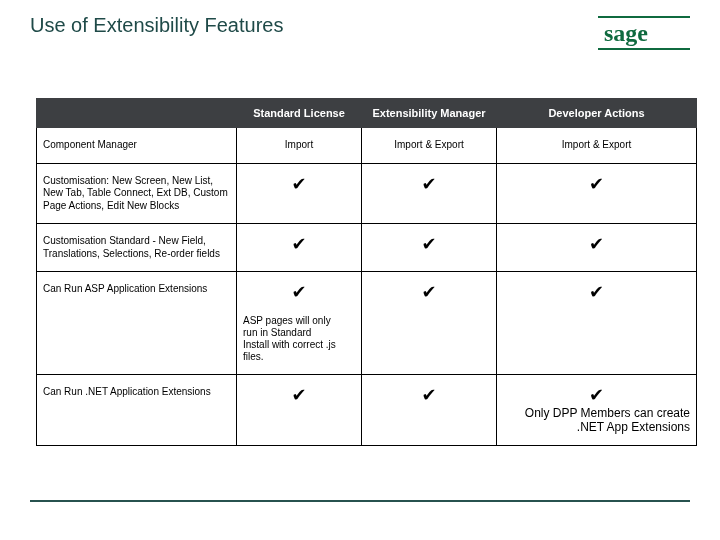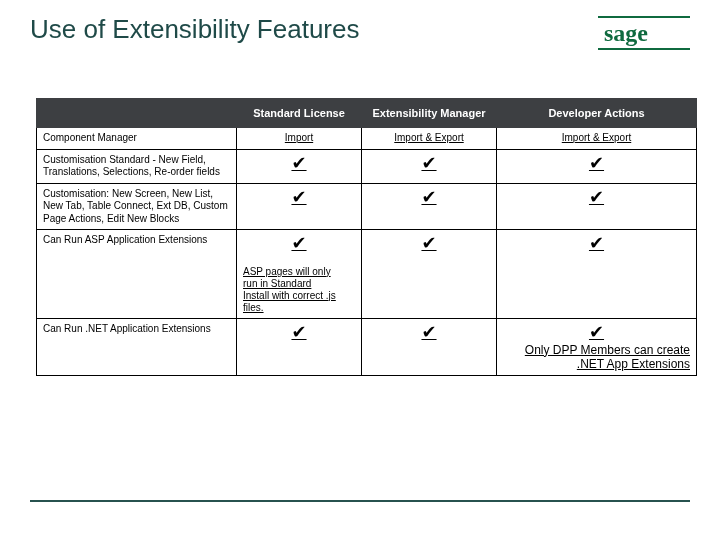--- a/index.html
+++ b/index.html
@@ -14,21 +14,21 @@
   .slide {
     position: relative;
     width: 720px;
     height: 540px;
     box-sizing: border-box;
   }
   .title {
     position: absolute;
     top: 14px;
     left: 30px;
-    font-size: 26px;
+    font-size: 20px;
     font-weight: 400;
     color: #1f4a48;
   }
   .logo {
     position: absolute;
     top: 16px;
     right: 30px;
     text-align: center;
   }
   .logo svg { display: block; }
@@ -39,21 +39,21 @@
     width: 660px;
   }
   table {
     border-collapse: collapse;
     width: 100%;
     table-layout: fixed;
   }
   th, td {
     border: 1px solid #000;
     vertical-align: top;
-    padding: 4px 6px;
+    padding: 11px 6px;
   }
   thead th {
     background: #3d3f42;
     color: #ffffff;
     font-weight: 700;
     font-size: 11px;
     text-align: center;
     padding: 8px 4px;
     border-color: #3d3f42;
   }
@@ -65,21 +65,20 @@
   col.c1 { width: 125px; }
   col.c2 { width: 135px; }
   col.c3 { width: 200px; }
   td.feat {
     font-size: 10px;
     line-height: 1.25;
   }
   td.val {
     font-size: 10px;
     text-align: center;
-    text-decoration: underline;
   }
   .check {
     font-family: "Segoe UI Symbol", "Arial Unicode MS", sans-serif;
     font-size: 18px;
     display: block;
     text-align: center;
     line-height: 1.1;
   }
   .subnote {
     font-size: 10px;
@@ -136,33 +135,33 @@
         </tr>
       </thead>
       <tbody>
         <tr>
           <td class="feat">Component Manager</td>
           <td class="val">Import</td>
           <td class="val">Import &amp; Export</td>
           <td class="val">Import &amp; Export</td>
         </tr>
         <tr>
+          <td class="feat">Customisation: New Screen, New List, New Tab, Table Connect, Ext DB, Custom Page Actions, Edit New Blocks</td>
+          <td class="val">
+              <span class="check">✔</span>
+            </td>
+          <td class="val">
+              <span class="check">✔</span>
+            </td>
+          <td class="val">
+              <span class="check">✔</span>
+            </td>
+        </tr>
+        <tr>
           <td class="feat">Customisation Standard - New Field, Translations, Selections, Re-order fields</td>
-          <td class="val">
-              <span class="check">✔</span>
-            </td>
-          <td class="val">
-              <span class="check">✔</span>
-            </td>
-          <td class="val">
-              <span class="check">✔</span>
-            </td>
-        </tr>
-        <tr>
-          <td class="feat">Customisation: New Screen, New List, New Tab, Table Connect, Ext DB, Custom Page Actions, Edit New Blocks</td>
           <td class="val">
               <span class="check">✔</span>
             </td>
           <td class="val">
               <span class="check">✔</span>
             </td>
           <td class="val">
               <span class="check">✔</span>
             </td>
         </tr>

